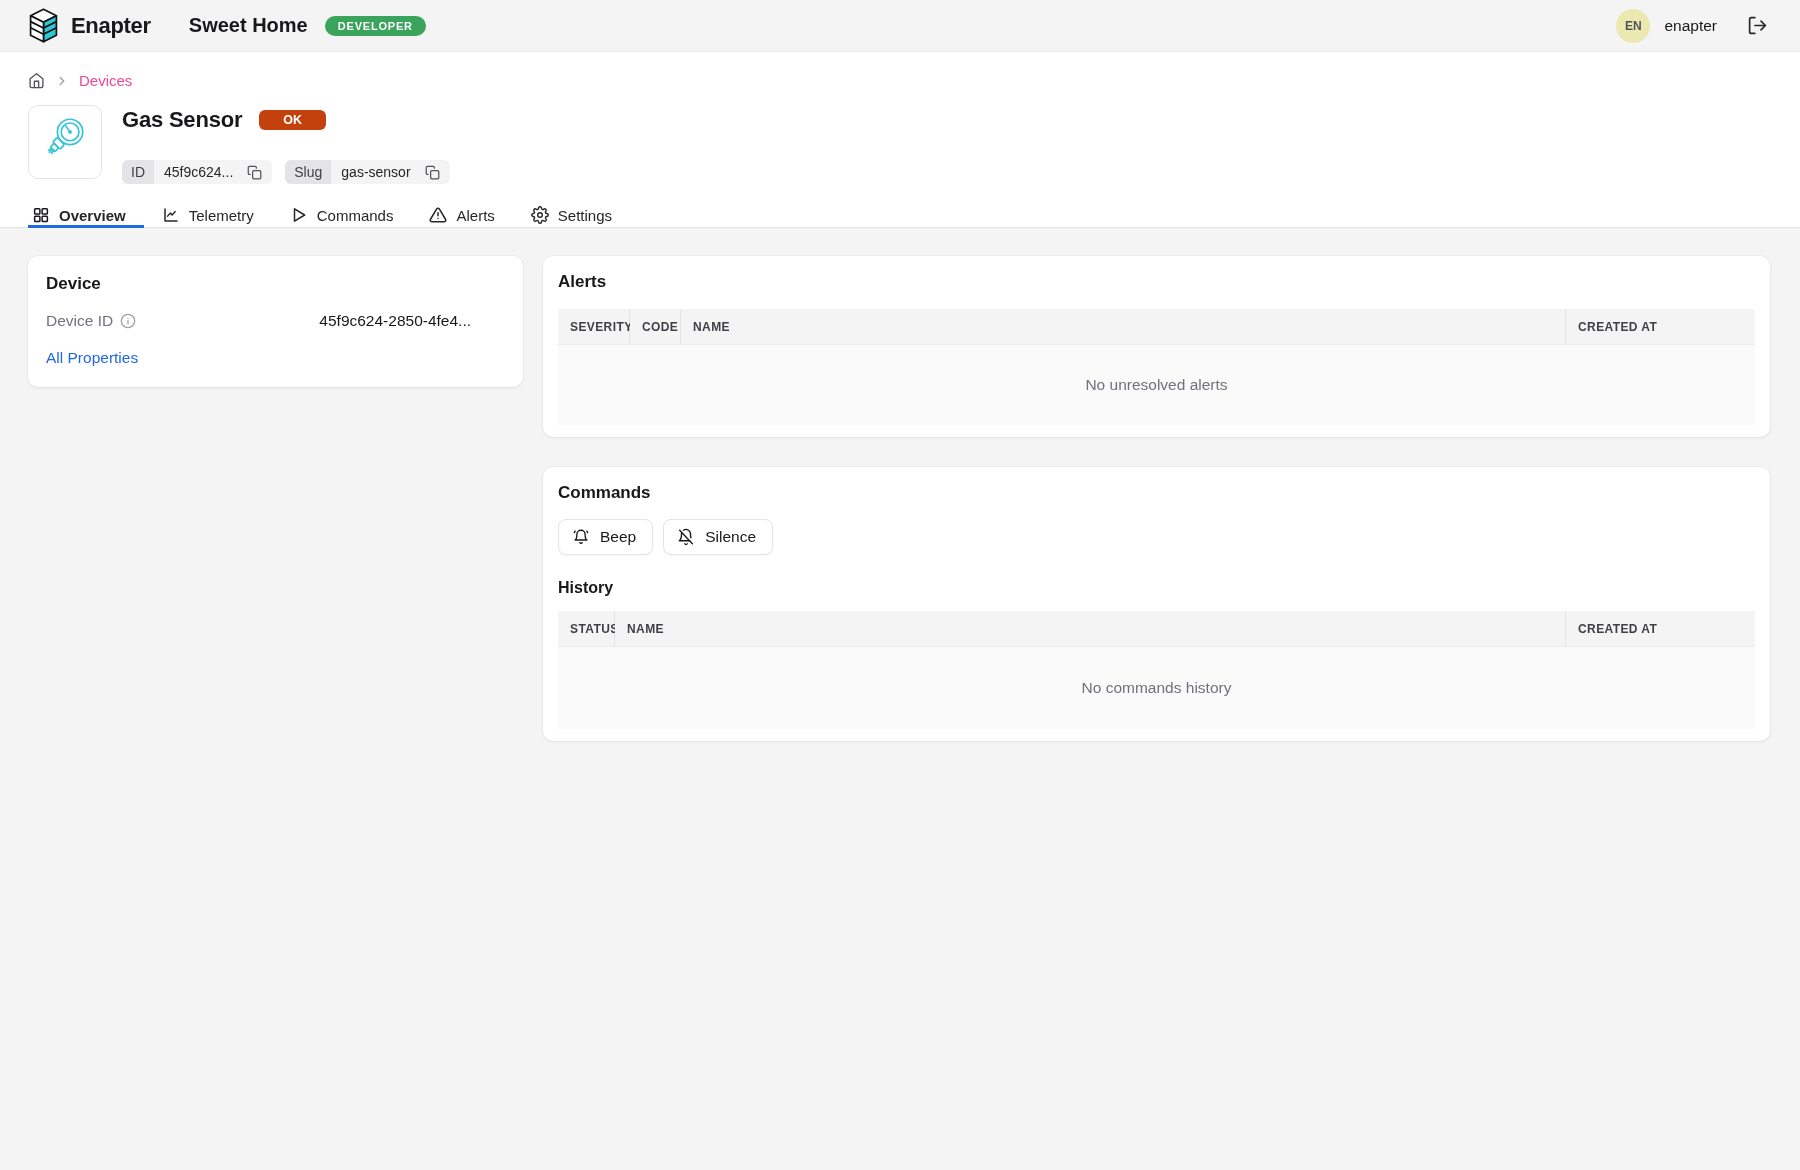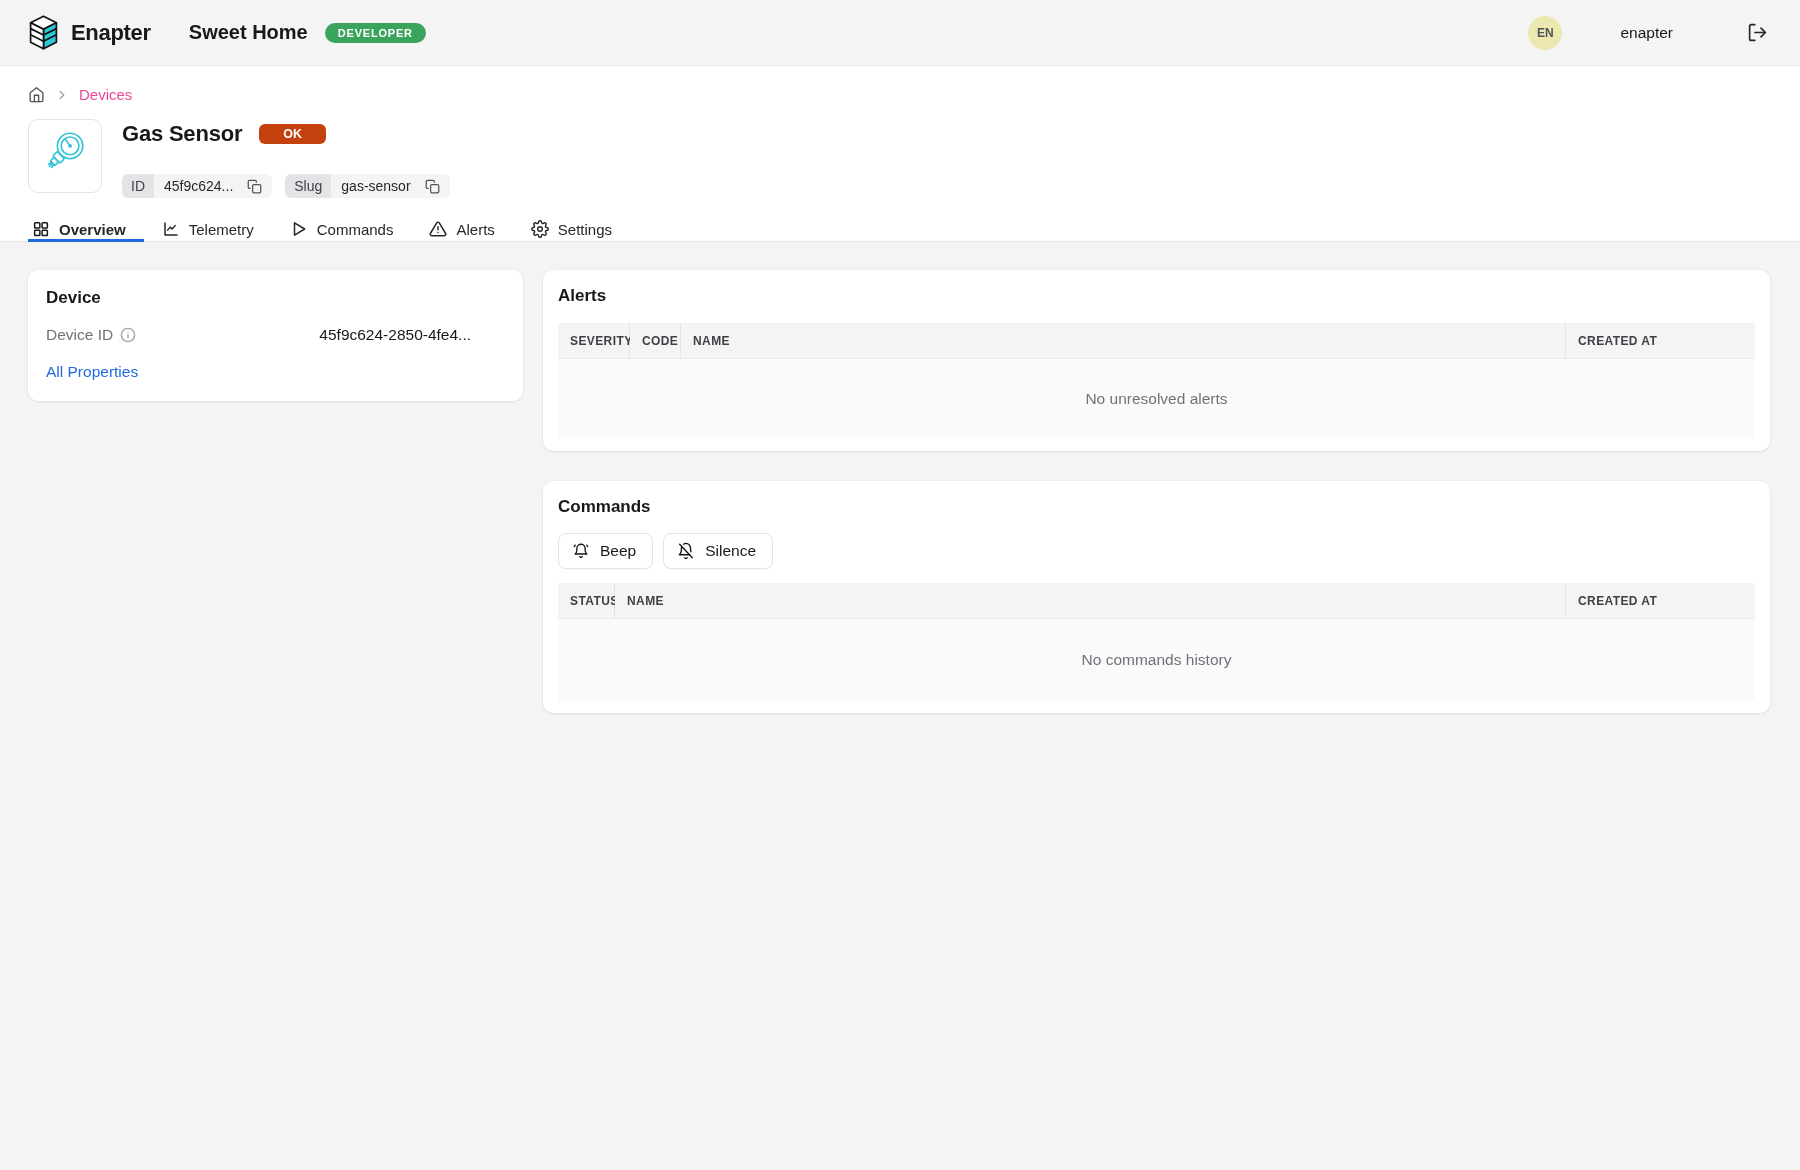--- a/index.html
+++ b/index.html
@@ -1,26 +1,26 @@
 <!DOCTYPE html>
 <html><head>
 <meta charset="utf-8">
 <style>
   * { margin:0; padding:0; box-sizing:border-box; }
   html,body { width:1800px; height:1170px; overflow:hidden; }
   body { background:#f4f4f5; font-family:"Liberation Sans", sans-serif; color:#18181b; }
   svg { display:block; }
 
   
-  .topbar { height:66px; background:#f4f4f5; display:flex; align-items:center; padding:0 30px 0 28px; border-bottom:1px solid #e9e9eb; }
+  .topbar { height:52px; background:#f4f4f5; display:flex; align-items:center; padding:0 30px 0 28px; border-bottom:1px solid #e9e9eb; }
   .brand-wrap { display:flex; align-items:center; cursor:pointer; }
   .brand-name { font-size:22px; font-weight:800; letter-spacing:-0.3px; margin-left:12px; color:#18181b; }
   .workspace { font-size:20px; font-weight:700; margin-left:38px; color:#18181b; cursor:pointer; }
   .role-badge { margin-left:17px; background:#3aa45c; color:#fff; font-size:11px; font-weight:700; letter-spacing:0.8px; padding:4px 13px; border-radius:11px; }
-  .topbar-right { margin-left:auto; display:flex; align-items:center;gap:44px; }
+  .topbar-right { margin-left:auto; display:flex; align-items:center; }
   .avatar { width:34px; height:34px; border-radius:50%; background:#ebe8b0; color:#52525b; font-size:12px; font-weight:600; display:flex; align-items:center; justify-content:center; cursor:pointer; }
   .user-name { font-size:15.5px; margin:0 28px 0 14px; color:#18181b; }
   .logout-btn { background:none; border:none; cursor:pointer; padding:2px; }
 
   
   .white-section { background:#fff; padding:0 28px; border-bottom:1px solid #e4e4e7; }
   .breadcrumb { display:flex; align-items:center; gap:10px; padding-top:20px; }
   .breadcrumb .crumb { font-size:15px; color:#ec4899; cursor:pointer; }
   .home-link { cursor:pointer; display:flex; }
 
@@ -283,20 +283,21 @@
               <path d="M13.73 21a2 2 0 0 1-3.46 0"></path>
               <path d="M18.63 13A17.89 17.89 0 0 1 18 8"></path>
               <path d="M6.26 6.26A5.86 5.86 0 0 0 6 8c0 7-3 9-3 9h14"></path>
               <path d="M18 8a6 6 0 0 0-9.33-5"></path>
               <line x1="3.5" y1="3" x2="20.5" y2="21"></line>
             </svg>
           </span>
           <span>Silence</span>
         </button>
       </div>
+      <h3 class="history-title">History</h3>
       <div class="tbl">
         <div class="tbl-head history-cols">
           <div class="th">STATUS</div>
           <div class="th">NAME</div>
           <div class="th">CREATED AT</div>
         </div>
         <div class="tbl-empty">No commands history</div>
       </div>
     </section>
 

